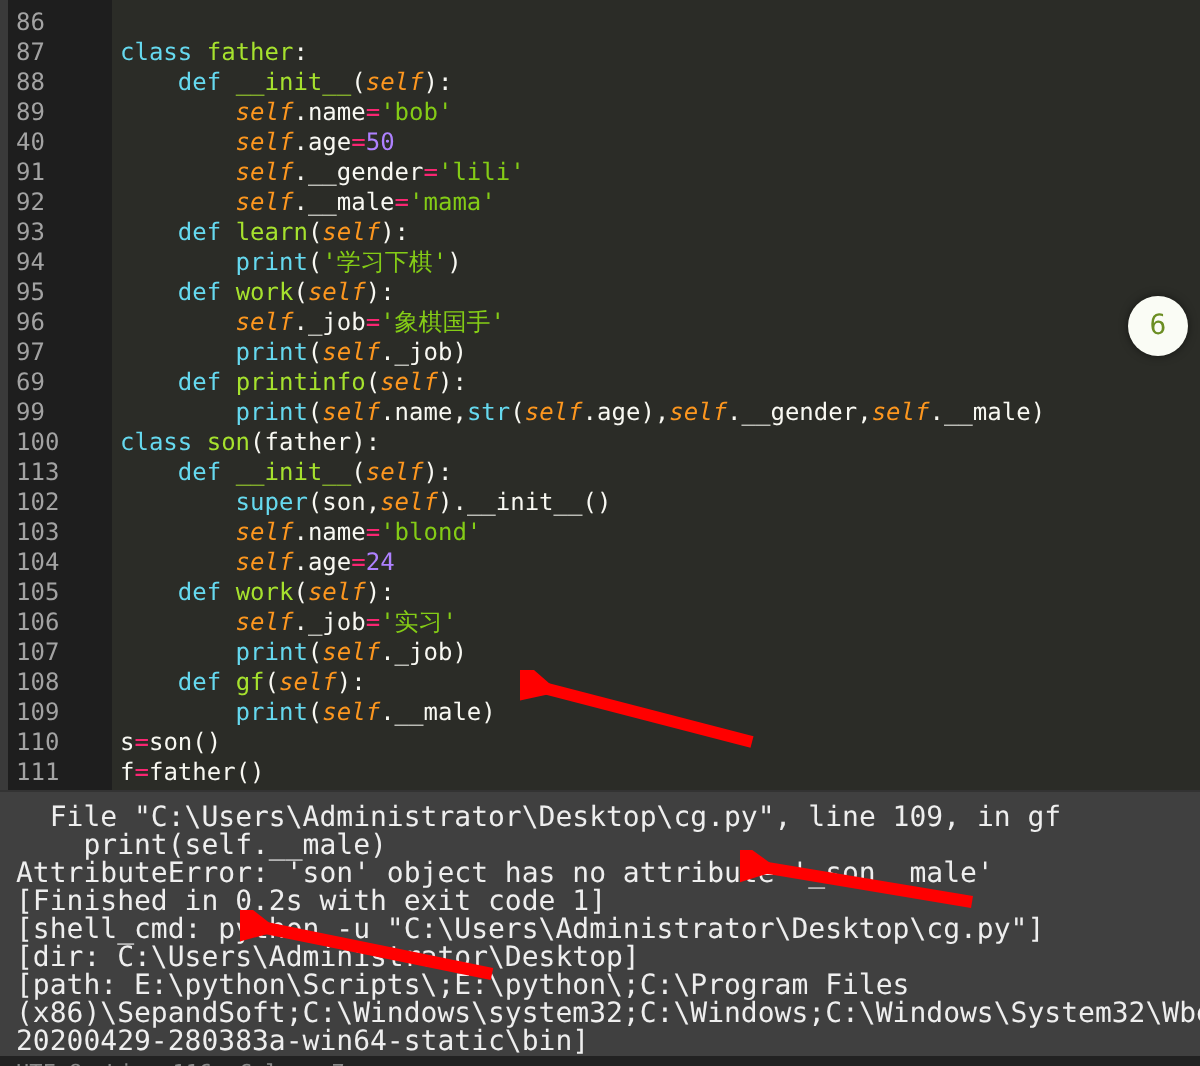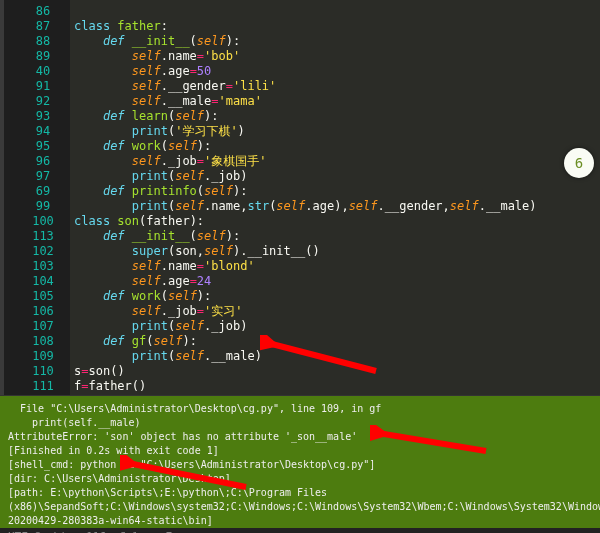--- a/index.html
+++ b/index.html
@@ -1,32 +1,32 @@
 <!DOCTYPE html>
 <html><head>
 <meta charset="utf-8">
 <style>
   html,body{margin:0;padding:0;background:#1e1e1e;font-family:Consolas,Menlo,monospace;font-size:12px;color:#ccc;width:600px;height:533px;overflow:hidden}
   .editor{display:flex;background:#2b2c27;height:395px;overflow:hidden;position:relative;border-left:4px solid #3a3a3a}
-  .gutter{width:42px;text-align:center;color:#14b8a6;padding:4px 6px 4px 18px;line-height:15px;user-select:none;background:#1e1e1e}
+  .gutter{width:42px;text-align:left;color:#a3a3a3;padding:4px 6px 4px 4px;line-height:15px;user-select:none;background:#1e1e1e}
   .code{flex:1;padding:4px 0 4px 4px;line-height:15px;white-space:pre;color:#f8f8f2;position:relative}
   .ln{height:15px}
   .cl{height:15px}
   .kw{color:#66d9ef;}
-  .def{color:#66d9ef;font-style:italic}
+  .def{color:#66d9ef;}
   .fn{color:#a6e22e}
   .self{color:#fd971f;font-style:italic}
-  .str{color:#fde047}
+  .str{color:#84cc16}
   .num{color:#ae81ff}
   .op{color:#f92672}
   .id{color:#f8f8f2}
   .punc{color:#f8f8f2}
   .bi{color:#66d9ef}
   @keyframes blink{50%{opacity:0}}
-  .console{background:#4d7c0f;color:#eee;white-space:pre-wrap;padding:6px 8px;height:120px;border-top:1px solid #333;font-size:10px;line-height:14px;overflow:hidden}
+  .console{background:#404040;color:#eee;white-space:pre-wrap;padding:6px 8px;height:120px;border-top:1px solid #333;font-size:14px;line-height:14px;overflow:hidden}
   .statusbar{background:#222;color:#888;font-size:11px;height:18px;line-height:18px;padding:0 8px;display:flex;gap:12px}
   .arrow{position:absolute;pointer-events:none}
   .arrow svg{display:block}
   .badge{position:absolute;right:6px;top:148px;width:30px;height:30px;border-radius:50%;background:#fafcf5;color:#6b8e23;display:flex;align-items:center;justify-content:center;font-size:14px;box-shadow:0 0 4px rgba(0,0,0,.5)}
 </style>
 </head>
 <body>
 
 <div class="editor">
   <div class="gutter" id="gutter">

